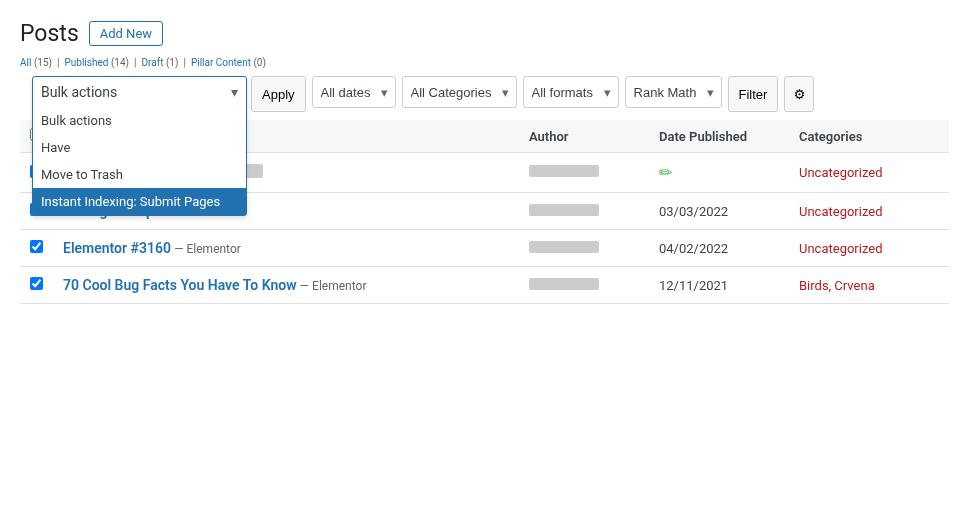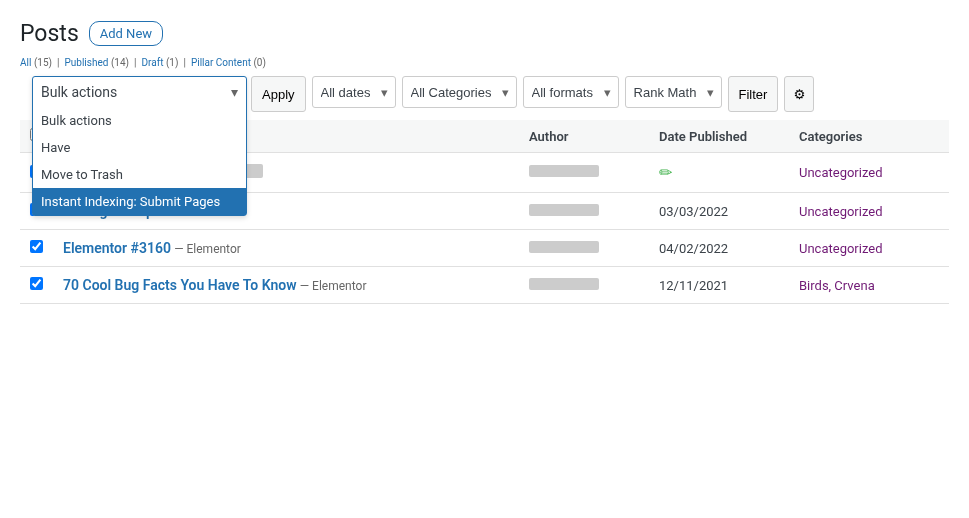--- a/index.html
+++ b/index.html
@@ -25,21 +25,21 @@
       font-weight: 400;
       color: #1d2327;
     }
     .add-new-btn {
       border: 1px solid #2271b1;
       color: #2271b1;
       background: #fff;
       padding: 4px 10px;
       font-size: 13px;
       cursor: pointer;
-      border-radius: 10px;
+      border-radius: 3px;
       text-decoration: none;
       text-align: right;
     }
 
     .subsubsub {
       display: flex;
       gap: 1px;
       margin-bottom: 8px;
       font-size: 10px;
     }
@@ -181,21 +181,21 @@
       color: #2271b1;
       font-weight: 600;
       font-size: 14px;
       text-decoration: none;
     }
     .post-subtitle {
       color: #666;
       font-size: 12px;
     }
     .category-link {
-      color: #701a75;
+      color: #b91c1c;
       text-decoration: none;
     }
     .author-blurred {
       background: #ccc;
       height: 12px;
       border-radius: 2px;
       width: 70px;
       display: inline-block;
     }
     .edit-pencil {

